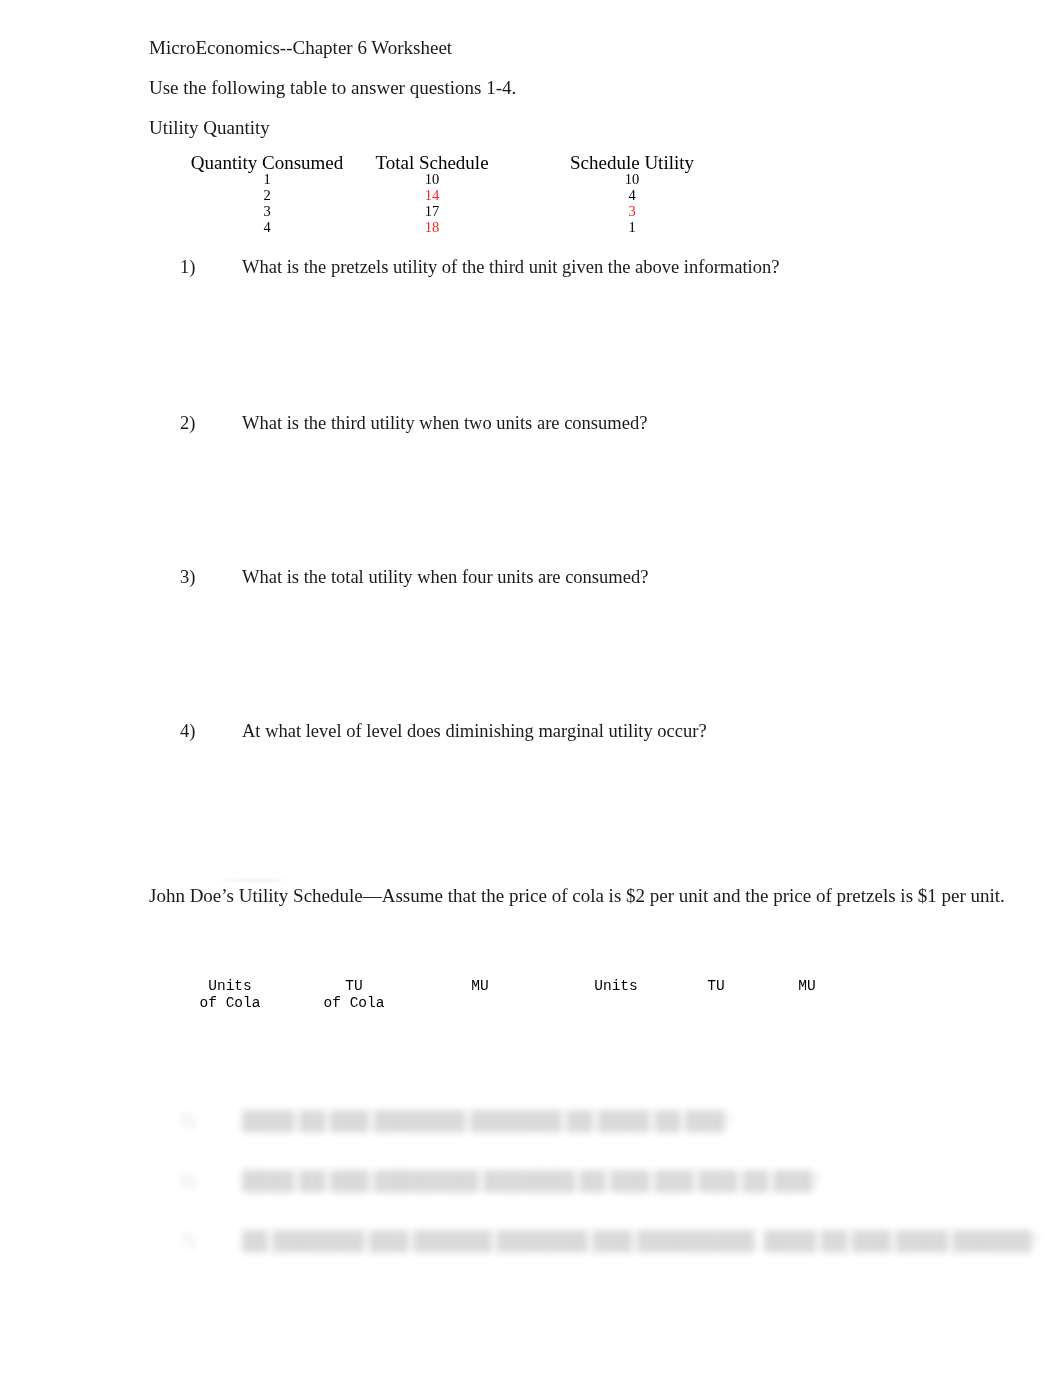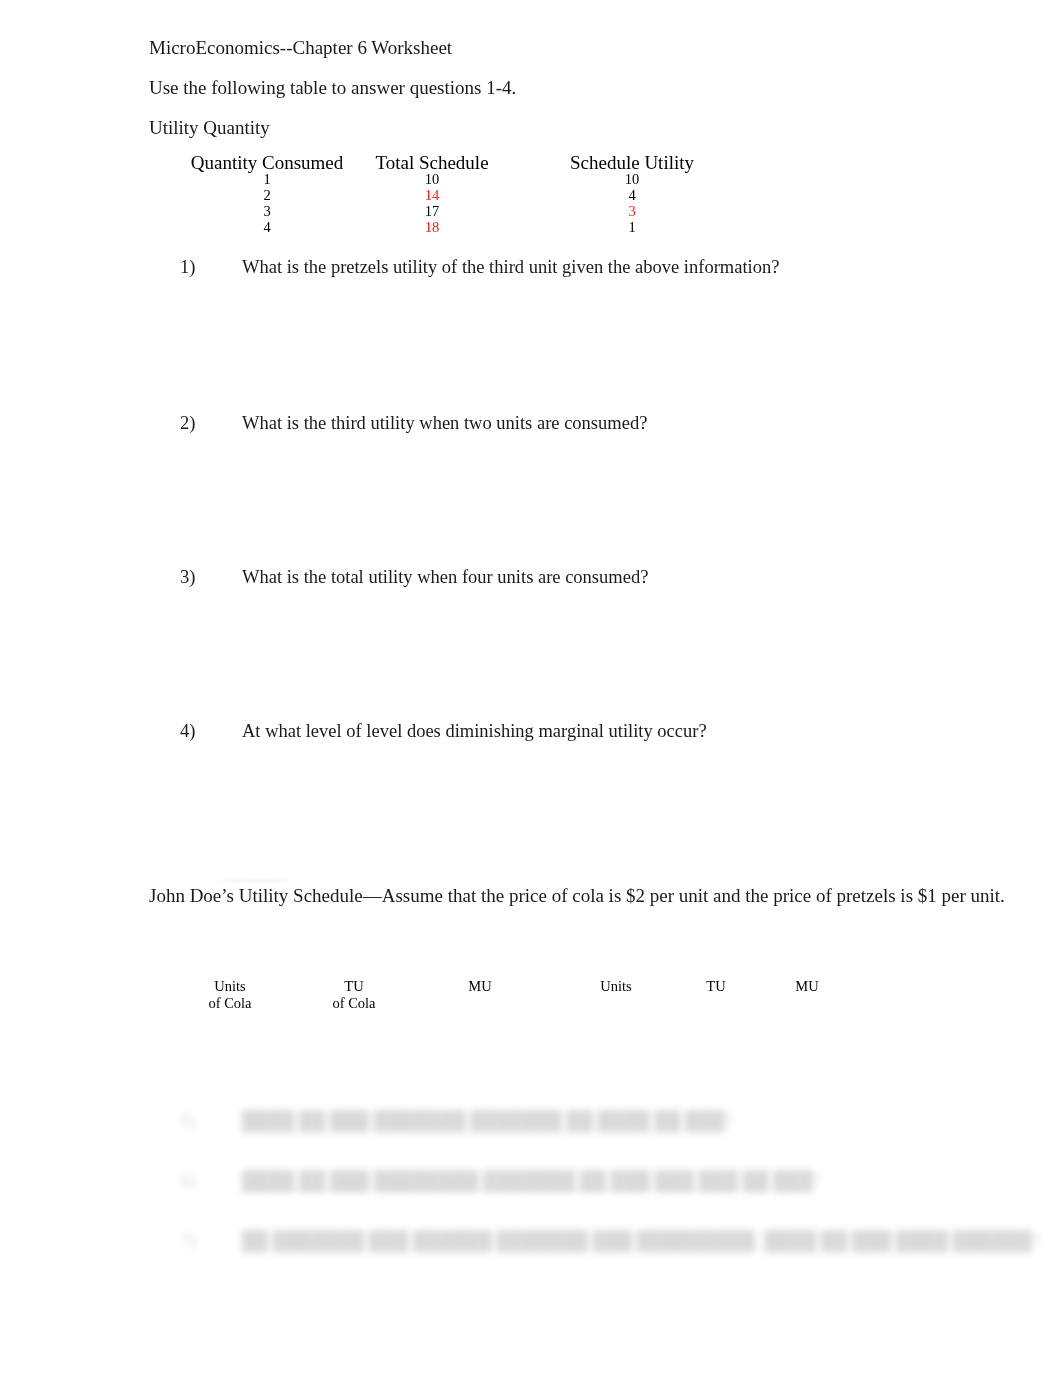--- a/index.html
+++ b/index.html
@@ -115,21 +115,21 @@
     transform: translateX(-50%);
     white-space: nowrap;
   }
   .dc0 { left: 81px; }
   .dc1 { left: 205px; }
   .dc2 { left: 331px; }
   .dc3 { left: 467px; }
   .dc4 { left: 567px; }
   .dc5 { left: 658px; }
 
-  .fade-0 { opacity: 1;    filter: none; }
+  .fade-0 { opacity: 1;    filter: none; font-family: Liberation Mono, monospace; }
   .fade-2 { opacity: 0.16; filter: blur(3.4px); }
   .fade-3 { opacity: 0.12; filter: blur(3.8px); }
   .fade-4 { opacity: 0.10; filter: blur(4.2px); }
   .fade-5 { opacity: 0.09; filter: blur(4.4px); }
 
   
   .q-faded {
     position: absolute;
     font-size: 18.5px;
     line-height: 1.25;

